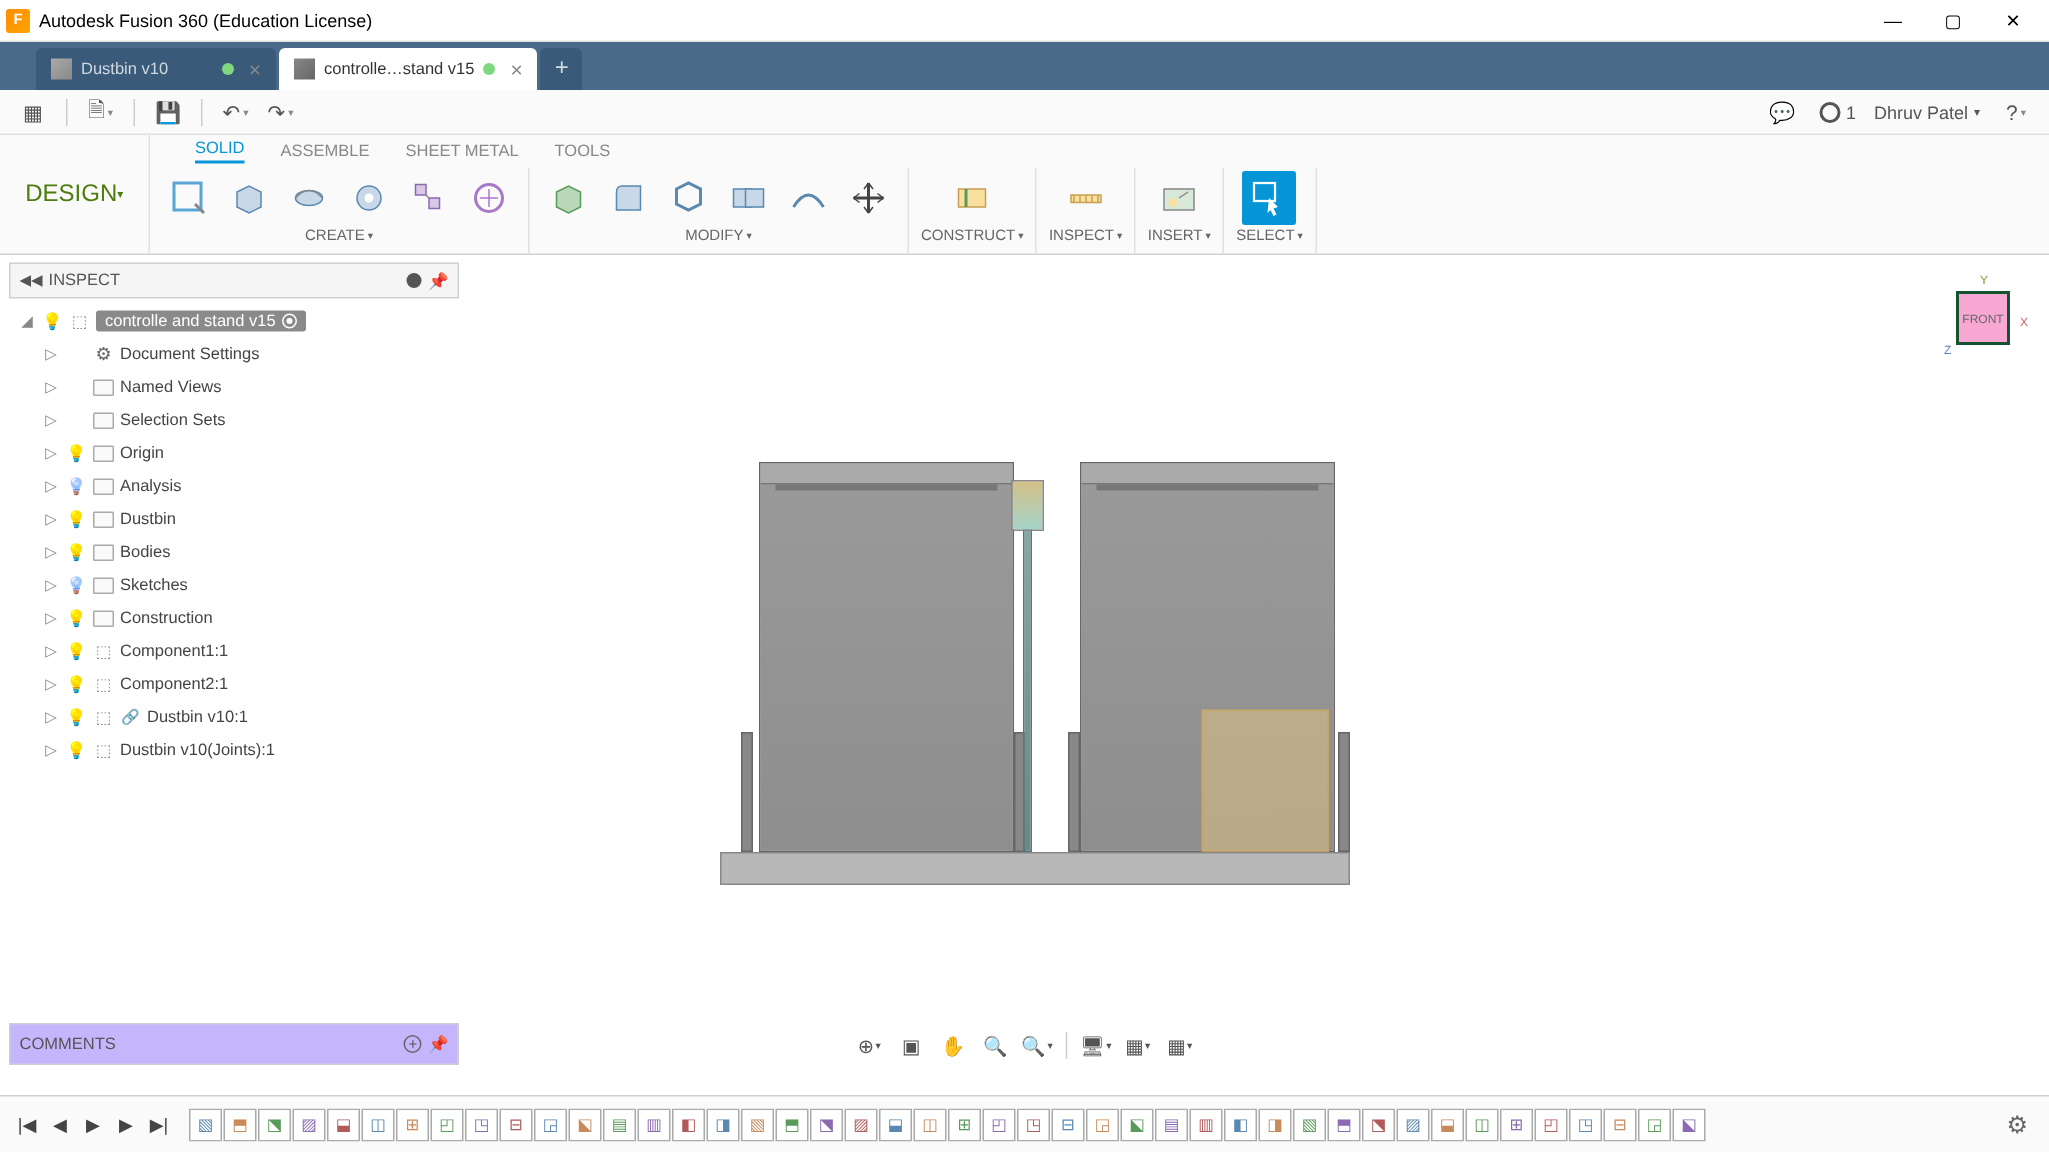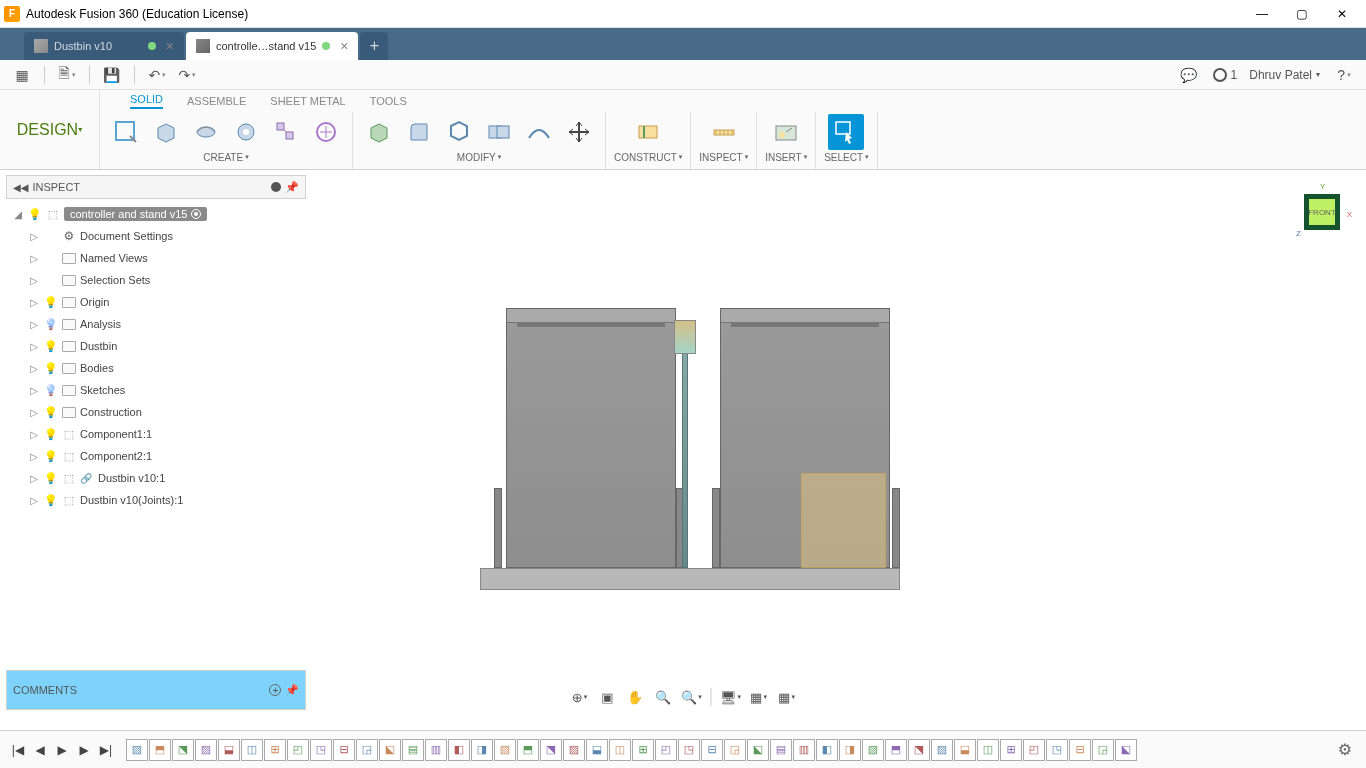--- a/index.html
+++ b/index.html
@@ -68,21 +68,21 @@
 .bnode .cube3::before { content:"⬚"; font-size:11px; color:#888;}
 .bnode .link::before { content:"🔗"; font-size:10px; color:#666;}
 .bnode .rootbox { background:#8a8a8a; color:#fff; padding:1px 6px; border-radius:2px; display:flex; align-items:center; gap:4px;}
 .bnode .radio { width:10px; height:10px; border:1.5px solid #fff; border-radius:50%; display:inline-flex; align-items:center; justify-content:center;}
 .bnode .radio::after { content:""; width:4px; height:4px; background:#fff; border-radius:50%;}
 .bnode.child { padding-left: 22px; }
 
 
 .viewport { position: absolute; top: 170px; left: 0; right: 0; bottom: 58px; background: #fff; overflow:hidden;}
 .viewcube { position: absolute; top: 16px; right: 20px; width: 50px; height: 50px; }
-.viewcube .face { width:36px; height:36px; background:#bef264; border:5px solid #14532d; display:flex; align-items:center; justify-content:center; font-size:8px; color:#666; position:absolute; top:8px; left:8px;}
+.viewcube .face { width:36px; height:36px; background:#f9a8d4; border:2px solid #14532d; display:flex; align-items:center; justify-content:center; font-size:8px; color:#666; position:absolute; top:8px; left:8px;}
 .viewcube .ax { position:absolute; font-size:8px; }
 .viewcube .ax.y { top:-4px; left:24px; color:#6a9e3a;}
 .viewcube .ax.x { top:24px; right:-6px; color:#c86464;}
 .viewcube .ax.z { bottom:-2px; left:0; color:#5a7ac8;}
 
 
 .model { position:absolute; left:480px; top:120px; width:420px; height:300px; }
 .base { position:absolute; bottom:0; left:0; right:0; height:22px; background:#b8b8b8; border:1px solid #888;}
 .bin { position:absolute; bottom:22px; width:170px; height:260px; background:linear-gradient(#9a9a9a,#8e8e8e); border:1px solid #666;}
 .bin.left { left:26px; }
@@ -92,21 +92,21 @@
 .post { position:absolute; bottom:22px; width:8px; height:240px; background:#888; border:1px solid #666;}
 .post.l1 { left:14px; height:80px;}
 .post.l2 { left:196px; height:80px;}
 .post.r1 { right:180px; height:80px;}
 .post.r2 { right:0px; height:80px;}
 .stem { position:absolute; bottom:22px; left:202px; width:6px; height:230px; background:linear-gradient(#8aa,#688); border:1px solid #577;}
 .ctrl { position:absolute; top:30px; left:194px; width:22px; height:34px; background:linear-gradient(#d4c088,#a5d4c8); border:1px solid #888;}
 .highlight { position:absolute; bottom:22px; right:14px; width:85px; height:95px; background:rgba(230,200,130,0.5); border:1px solid rgba(200,160,80,0.6);}
 
 
-.comments { position: absolute; left: 6px; bottom: 58px; width: 300px; height: 40px; background: #7dd3fc; border: 1px solid #d0d0d0; display: flex; align-items: center; padding: 0 6px; font-size: 11px; color: #555; }
+.comments { position: absolute; left: 6px; bottom: 58px; width: 300px; height: 28px; background: #c4b5fd; border: 1px solid #d0d0d0; display: flex; align-items: center; padding: 0 6px; font-size: 11px; color: #555; }
 .comments .right { margin-left:auto; display:flex; gap:4px; align-items:center;}
 .comments .plus { width:12px; height:12px; border:1px solid #666; border-radius:50%; display:flex; align-items:center; justify-content:center; font-size:10px;}
 
 
 .navbar { position: absolute; bottom: 58px; left: 50%; transform: translateX(-50%); height: 26px; display: flex; align-items: center; gap: 2px; }
 .navbtn { width: 26px; height: 22px; display: flex; align-items: center; justify-content: center; cursor: pointer; color:#555; font-size:13px;}
 .navbtn.dd::after { content:"▾"; font-size:7px; margin-left:1px;}
 
 
 .timeline { position: absolute; bottom: 0; left: 0; right: 0; height: 38px; background: #fafafa; border-top: 1px solid #d0d0d0; display: flex; align-items: center; padding: 0 8px; gap: 2px; }
@@ -342,21 +342,21 @@
         <span class="dot"></span>
         <span style="font-size:11px">📌</span>
       </div>
   </div>
   <div class="btree">
     <div class="bnode root">
       <span class="tw">◢</span>
       <span class="bulb on"></span>
       <span class="ic cube3"></span>
       <span class="rootbox">
-          <span>controller and stand v15</span>
+          <span>controlle and stand v15</span>
           <span class="radio"></span>
         </span>
     </div>
     <div id="tree-nodes">
         <div class="bnode child">
           <span class="tw">▷</span>
           <span style="width:14px"></span>
           <span class="ic gear"></span>
           <span>Document Settings</span>
         </div>

